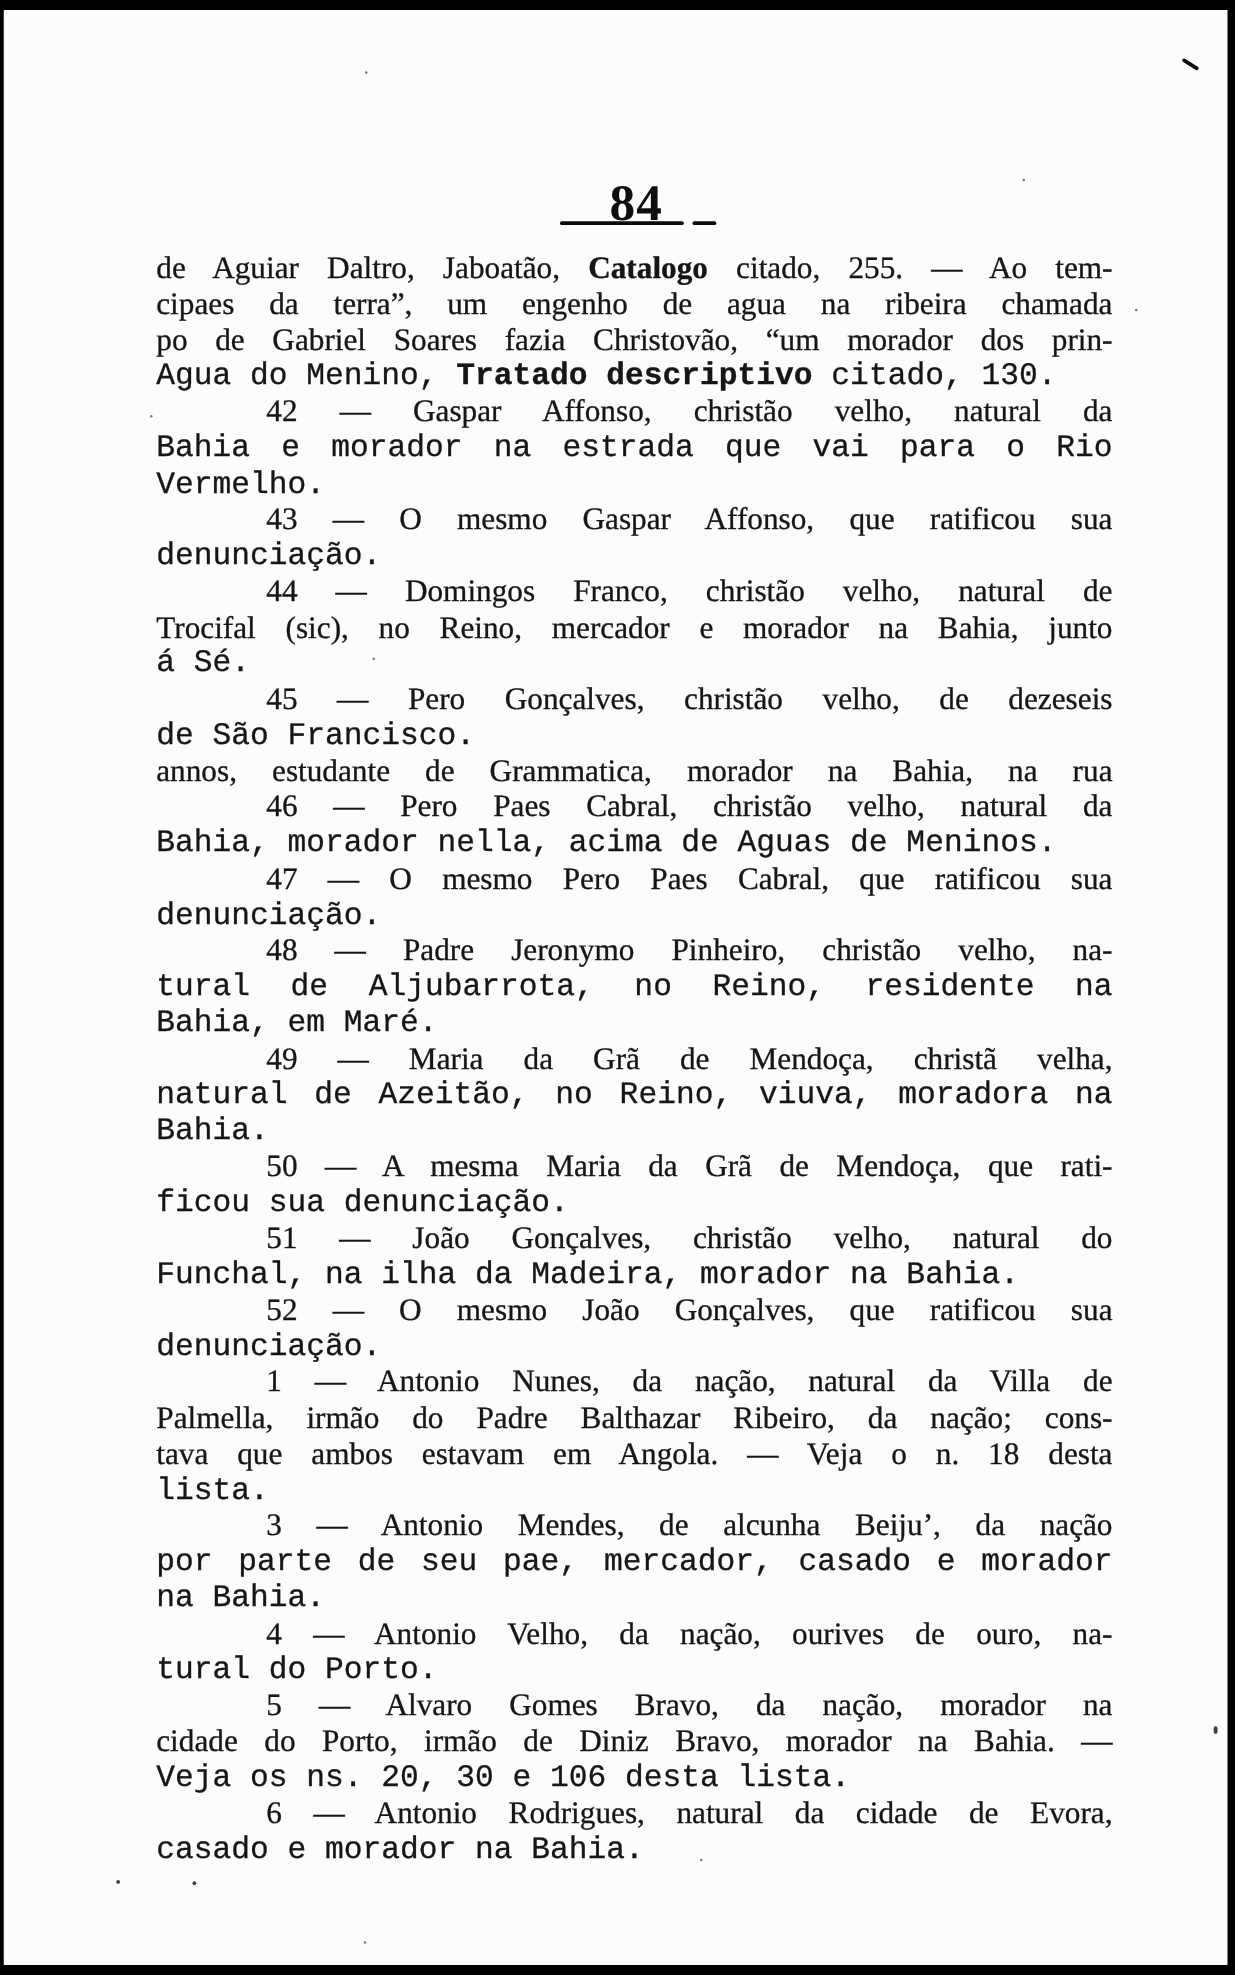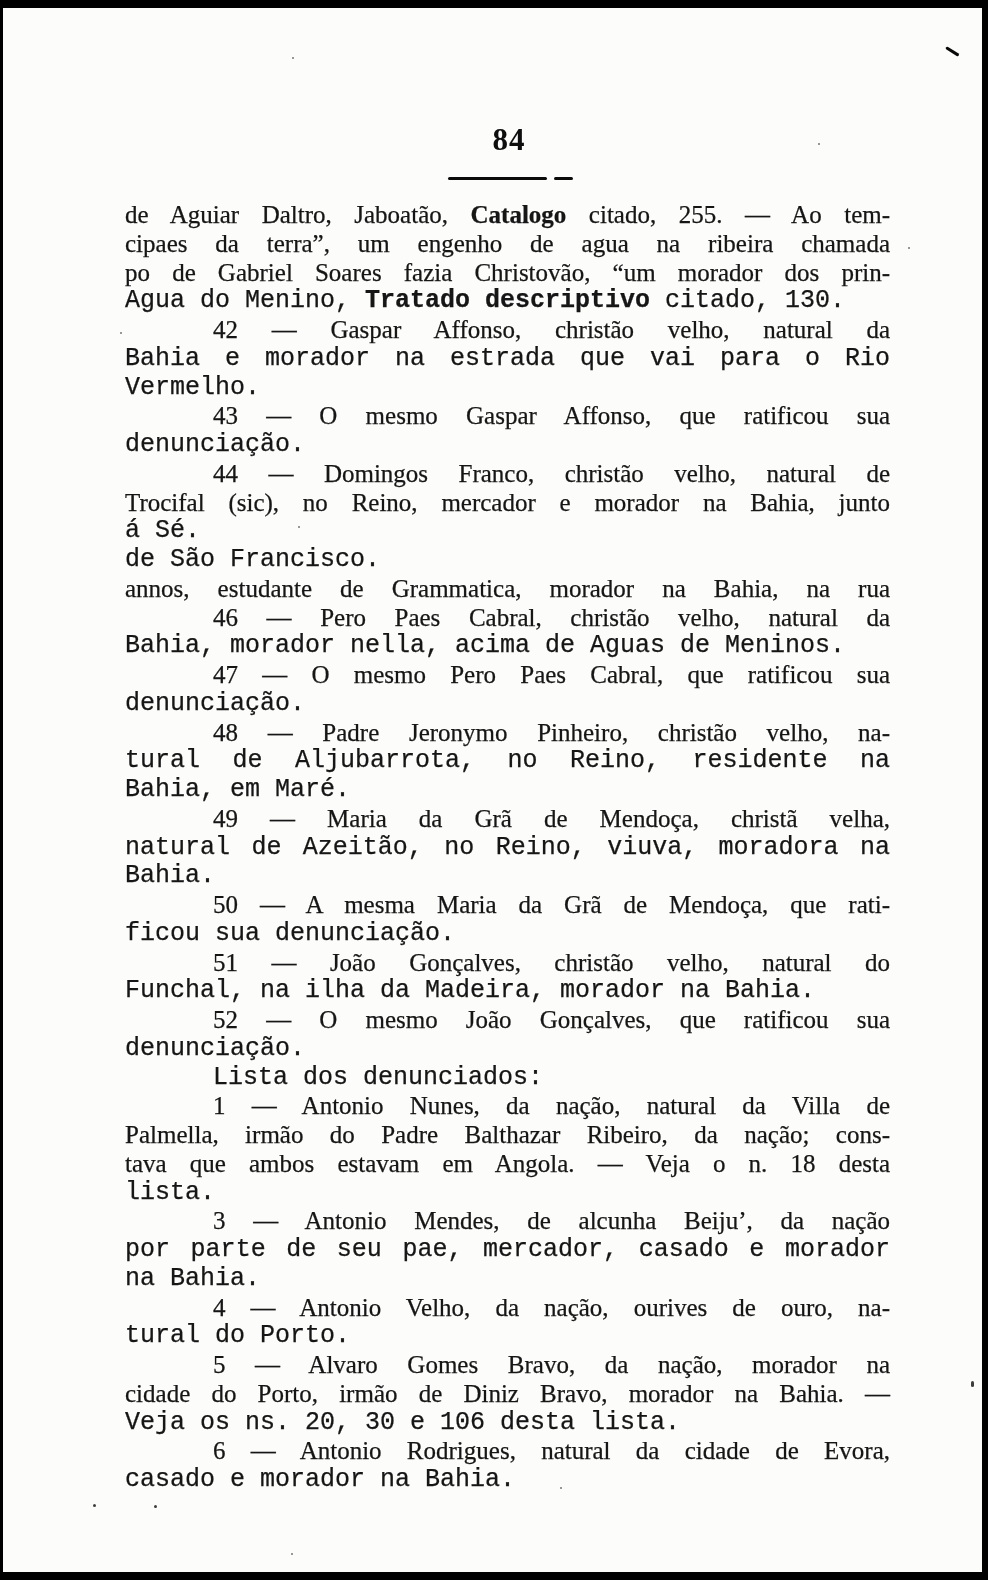--- a/index.html
+++ b/index.html
@@ -12,23 +12,23 @@
     position: absolute; inset: 0;
     box-sizing: border-box;
     background: #fcfcfa;
     border: solid #000;
     border-width: 8px 6px 8px 3px;
     font-family: "Liberation Serif", "DejaVu Serif", serif;
     color: #161616;
   }
   .pnum {
     position: absolute;
-    top: 114px; left: 406px; width: 200px;
+    top: 130px; left: 406px; width: 200px;
     text-align: center;
-    font-size: 31px; font-weight: 700;
+    font-size: 41px; font-weight: 700;
     letter-spacing: 1px;
     color: #0e0e0e;
   }
   .rule { position: absolute; top: 169px; left: 445px; width: 125px; height: 3px; }
   .rule .r1 { position: absolute; left: 0; top: 0; width: 99px; height: 3px; background: #0b0b0b; border-radius: 2px; }
   .rule .r2 { position: absolute; left: 106px; top: 0; width: 19px; height: 3px; background: #0b0b0b; border-radius: 2px; }
   .body {
     position: absolute;
     left: 122px; top: 193px; width: 765px;
     font-size: 25px;
@@ -68,37 +68,37 @@
       <div class="line"><span>cipaes da terra”, um engenho de agua na ribeira chamada</span></div>
       <div class="line"><span>po de Gabriel Soares fazia Christovão, “um morador dos prin-</span></div>
       <div class="line pl"><span>Agua do Menino, </span><span class="b">Tratado descriptivo</span><span> citado, 130.</span></div>
       <div class="line ind"><span>42 — Gaspar Affonso, christão velho, natural da</span></div>
       <div class="line pl"><span>Bahia e morador na estrada que vai para o Rio Vermelho.</span></div>
       <div class="line ind"><span>43 — O mesmo Gaspar Affonso, que ratificou sua</span></div>
       <div class="line pl"><span>denunciação.</span></div>
       <div class="line ind"><span>44 — Domingos Franco, christão velho, natural de</span></div>
       <div class="line"><span>Trocifal (sic), no Reino, mercador e morador na Bahia, junto</span></div>
       <div class="line pl"><span>á Sé.</span></div>
+      <div class="line ind"><span>45 — Pero Gonçalves, christão velho, de dezeseis</span></div>
       <div class="line pl"><span>de São Francisco.</span></div>
       <div class="line"><span>annos, estudante de Grammatica, morador na Bahia, na rua</span></div>
       <div class="line ind"><span>46 — Pero Paes Cabral, christão velho, natural da</span></div>
       <div class="line pl"><span>Bahia, morador nella, acima de Aguas de Meninos.</span></div>
       <div class="line ind"><span>47 — O mesmo Pero Paes Cabral, que ratificou sua</span></div>
       <div class="line pl"><span>denunciação.</span></div>
       <div class="line ind"><span>48 — Padre Jeronymo Pinheiro, christão velho, na-</span></div>
       <div class="line pl"><span>tural de Aljubarrota, no Reino, residente na Bahia, em Maré.</span></div>
       <div class="line ind"><span>49 — Maria da Grã de Mendoça, christã velha,</span></div>
       <div class="line pl"><span>natural de Azeitão, no Reino, viuva, moradora na Bahia.</span></div>
       <div class="line ind"><span>50 — A mesma Maria da Grã de Mendoça, que rati-</span></div>
       <div class="line pl"><span>ficou sua denunciação.</span></div>
       <div class="line ind"><span>51 — João Gonçalves, christão velho, natural do</span></div>
       <div class="line pl"><span>Funchal, na ilha da Madeira, morador na Bahia.</span></div>
       <div class="line ind"><span>52 — O mesmo João Gonçalves, que ratificou sua</span></div>
       <div class="line pl"><span>denunciação.</span></div>
-      <div class="line ind pl"><span>Lista dos denunciados:</span></div>
       <div class="line ind"><span>1 — Antonio Nunes, da nação, natural da Villa de</span></div>
       <div class="line"><span>Palmella, irmão do Padre Balthazar Ribeiro, da nação; cons-</span></div>
       <div class="line"><span>tava que ambos estavam em Angola. — Veja o n. 18 desta</span></div>
       <div class="line pl"><span>lista.</span></div>
       <div class="line ind"><span>3 — Antonio Mendes, de alcunha Beiju’, da nação</span></div>
       <div class="line pl"><span>por parte de seu pae, mercador, casado e morador na Bahia.</span></div>
       <div class="line ind"><span>4 — Antonio Velho, da nação, ourives de ouro, na-</span></div>
       <div class="line pl"><span>tural do Porto.</span></div>
       <div class="line ind"><span>5 — Alvaro Gomes Bravo, da nação, morador na</span></div>
       <div class="line"><span>cidade do Porto, irmão de Diniz Bravo, morador na Bahia. —</span></div>

